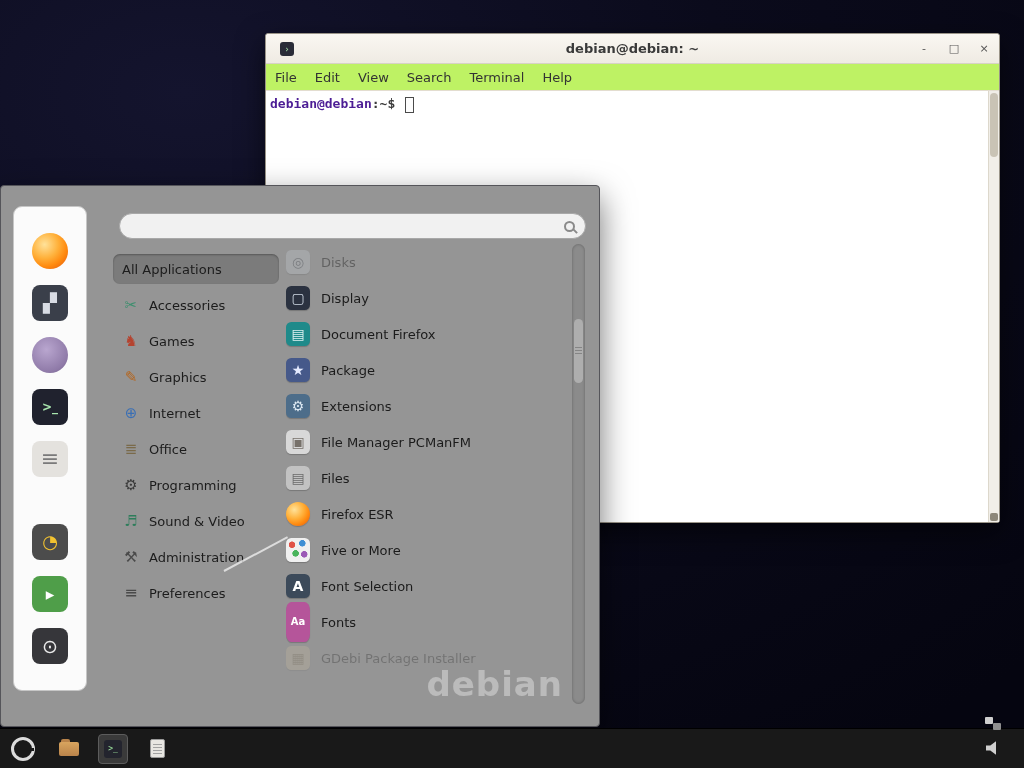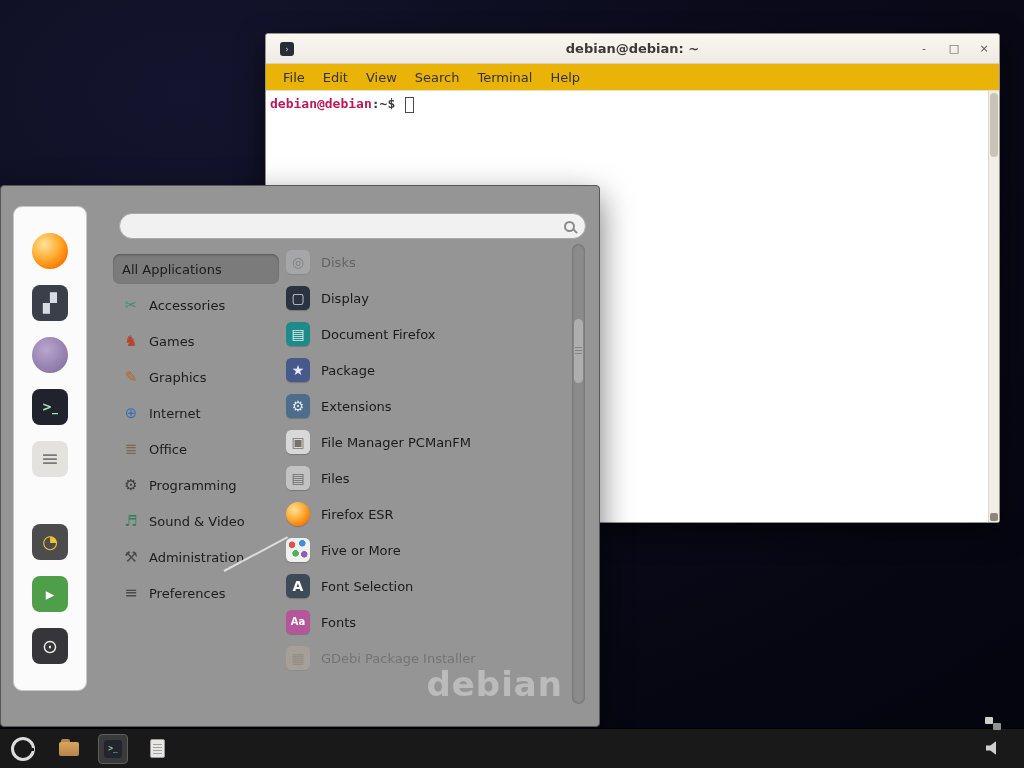--- a/index.html
+++ b/index.html
@@ -13,26 +13,26 @@
   .terminal-window{position:absolute;left:265px;top:33px;width:735px;height:490px;
     background:#fff;border:1px solid #9a9488;border-radius:3px;
     box-shadow:0 10px 28px rgba(0,0,0,.55);z-index:1;}
   .titlebar{height:30px;background:linear-gradient(#faf7f2,#efebe3);
     border-bottom:1px solid #d8d2c6;position:relative;display:flex;align-items:center;border-radius:3px 3px 0 0;}
   .title-icon{position:absolute;left:14px;width:14px;height:14px;background:#2a2c38;color:#a9e6ae;
     border-radius:3px;font-size:9px;display:flex;align-items:center;justify-content:center;}
   .title{position:absolute;left:0;right:0;text-align:center;font-weight:bold;font-size:13px;color:#3a3a3a;}
   .controls{position:absolute;right:8px;display:flex;gap:16px;}
   .ctrl{font-size:11px;color:#555;width:14px;text-align:center;line-height:14px;cursor:default;}
-  .menubar{height:27px;background:#eab308;border-bottom:1px solid #e3ddd0;
-    display:flex;align-items:center;padding-left:8px;}
+  .menubar{height:27px;background:#bef264;border-bottom:1px solid #e3ddd0;
+    display:flex;align-items:center;padding-left:0;}
   .menubar-item{font-size:13px;color:#333;padding:3px 9px;}
   .terminal-body{position:relative;height:431px;background:#fff;
     font-family:"DejaVu Sans Mono",monospace;font-size:13px;padding:5px 14px 0 4px;}
-  .prompt-user{color:#be185d;font-weight:bold;}
+  .prompt-user{color:#4c1d95;font-weight:bold;}
   .prompt-suffix{color:#3a3a3a;font-weight:bold;}
   .cursor{display:inline-block;width:9px;height:16px;border:1px solid #4a4a4a;
     vertical-align:middle;margin-left:10px;background:#fdfdfd;}
   .t-scrollbar{position:absolute;top:0;right:0;bottom:0;width:11px;background:#f1eee8;border-left:1px solid #ddd8cc;}
   .t-thumb{position:absolute;top:2px;left:1px;width:8px;height:64px;background:#c9c3b5;border-radius:4px;}
   .t-scroll-end{position:absolute;bottom:1px;left:1px;width:8px;height:8px;background:#8d877a;border-radius:2px;}
 
   
   .menu-window{position:absolute;left:0;top:185px;width:600px;height:542px;
     background:#959595;border:1px solid #55555a;border-radius:4px;
@@ -234,21 +234,21 @@
         </div>
         <div class="app-row">
           <span class="gicon" style="width: 24px; height: 24px; display: flex; align-items: center; justify-content: center; background: radial-gradient(circle at 25% 28%, rgb(224, 82, 71) 3px, rgba(0, 0, 0, 0) 3.5px), radial-gradient(circle at 68% 22%, rgb(63, 143, 212) 3px, rgba(0, 0, 0, 0) 3.5px), radial-gradient(circle at 40% 64%, rgb(73, 180, 92) 3px, rgba(0, 0, 0, 0) 3.5px), radial-gradient(circle at 76% 68%, rgb(155, 89, 182) 3px, rgba(0, 0, 0, 0) 3.5px), rgb(240, 240, 240); color: transparent; border-radius: 22%; font-size: 14px;"></span>
           <span>Five or More</span>
         </div>
         <div class="app-row">
           <span class="gicon" style="width: 24px; height: 24px; display: flex; align-items: center; justify-content: center; background: rgb(60, 74, 90); color: rgb(255, 255, 255); border-radius: 22%; font-size: 14px; font-weight: bold;">A</span>
           <span>Font Selection</span>
         </div>
         <div class="app-row">
-          <span class="gicon" style="width: 24px; height: 24px; display: flex; align-items: center; justify-content: center; background: rgb(181, 85, 154); color: rgb(255, 255, 255); border-radius: 22%; font-size: 10px; font-weight: bold;">Aa</span>
+          <span class="gicon" style="width: 24px; height: 40px; display: flex; align-items: center; justify-content: center; background: rgb(181, 85, 154); color: rgb(255, 255, 255); border-radius: 22%; font-size: 10px; font-weight: bold;">Aa</span>
           <span>Fonts</span>
         </div>
         <div class="app-row faded2">
           <span class="gicon" style="width: 24px; height: 24px; display: flex; align-items: center; justify-content: center; background: rgb(203, 189, 160); color: rgb(138, 122, 90); border-radius: 22%; font-size: 14px;">▦</span>
           <span>GDebi Package Installer</span>
         </div>
       </div>
 
     <div class="apps-scrollbar">
       <div class="apps-thumb"></div>

